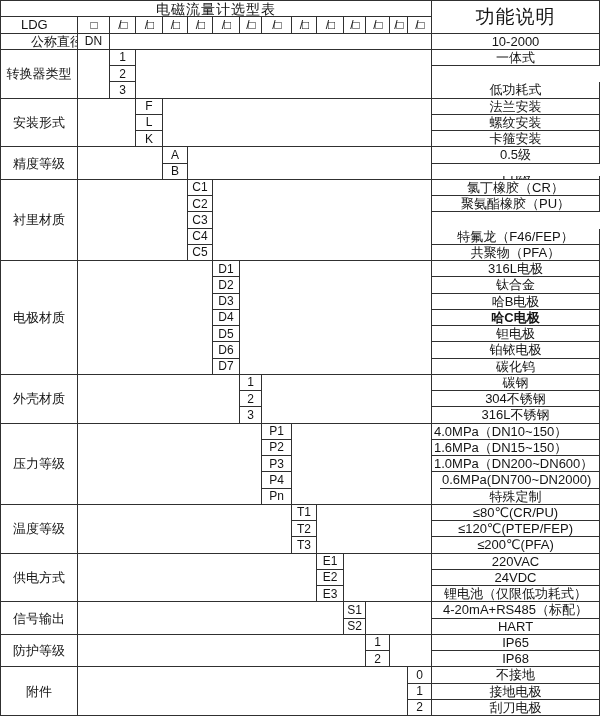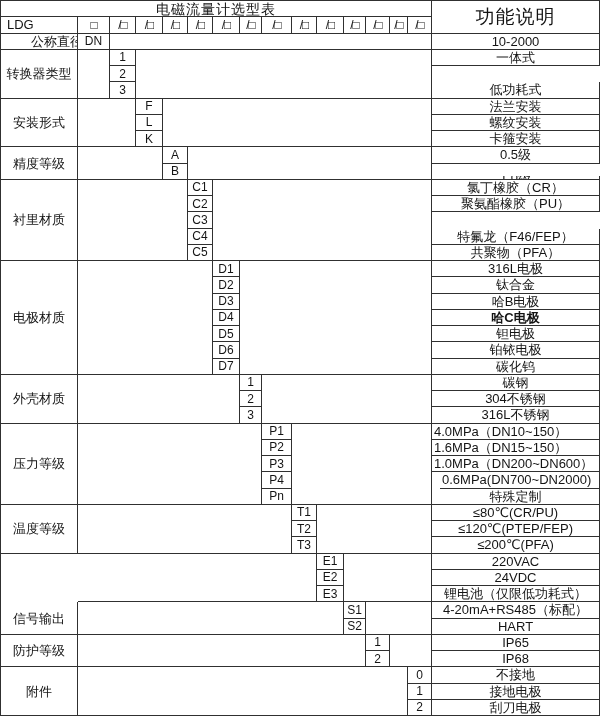--- a/index.html
+++ b/index.html
@@ -26,21 +26,21 @@
   .cell{
     border-right:1px solid var(--line);
     border-bottom:1px solid var(--line);
     display:flex;align-items:center;justify-content:center;
     font-size:13px;line-height:1;
     overflow:hidden;white-space:nowrap;
     min-width:0;min-height:0;
   }
   .title{font-size:14px;letter-spacing:1px;}
   .fhead{font-size:19px;letter-spacing:1px;}
-  .model-prefix{justify-content:flex-start;padding-left:6px;}
+  .model-prefix{justify-content:flex-start;padding-left:20px;}
   .box{font-size:12px;letter-spacing:-1px;}
   .code{font-size:12px;}
   .label{letter-spacing:0;}
   .desc.left{justify-content:flex-start;padding-left:2px;}
 </style>
 </head>
 <body>
 
 <div class="table">
   <div class="cell title" style="grid-column:1/16;grid-row:1">电磁流量计选型表</div>
@@ -141,20 +141,21 @@
     <div class="cell" style="grid-area: 27 / 10 / 32 / 16;"></div>
     <div class="cell label" style="grid-area: 32 / 1 / 35;">温度等级</div>
     <div class="cell" style="grid-area: 32 / 2 / 35 / 10;"></div>
     <div class="cell code" style="grid-area: 32 / 10;">T1</div>
     <div class="cell desc" style="grid-area: 32 / 16;">≤80℃(CR/PU)</div>
     <div class="cell code" style="grid-area: 33 / 10;">T2</div>
     <div class="cell desc" style="grid-area: 33 / 16;">≤120℃(PTEP/FEP)</div>
     <div class="cell code" style="grid-area: 34 / 10;">T3</div>
     <div class="cell desc" style="grid-area: 34 / 16;">≤200℃(PFA)</div>
     <div class="cell" style="grid-area: 32 / 11 / 35 / 16;"></div>
+    <div class="cell label" style="grid-area: 35 / 1 / 38;">供电方式</div>
     <div class="cell" style="grid-area: 35 / 2 / 38 / 11;"></div>
     <div class="cell code" style="grid-area: 35 / 11;">E1</div>
     <div class="cell desc" style="grid-area: 35 / 16;">220VAC</div>
     <div class="cell code" style="grid-area: 36 / 11;">E2</div>
     <div class="cell desc" style="grid-area: 36 / 16;">24VDC</div>
     <div class="cell code" style="grid-area: 37 / 11;">E3</div>
     <div class="cell desc" style="grid-area: 37 / 16;">锂电池（仅限低功耗式）</div>
     <div class="cell" style="grid-area: 35 / 12 / 38 / 16;"></div>
     <div class="cell label" style="grid-area: 38 / 1 / 40;">信号输出</div>
     <div class="cell" style="grid-area: 38 / 2 / 40 / 12;"></div>

